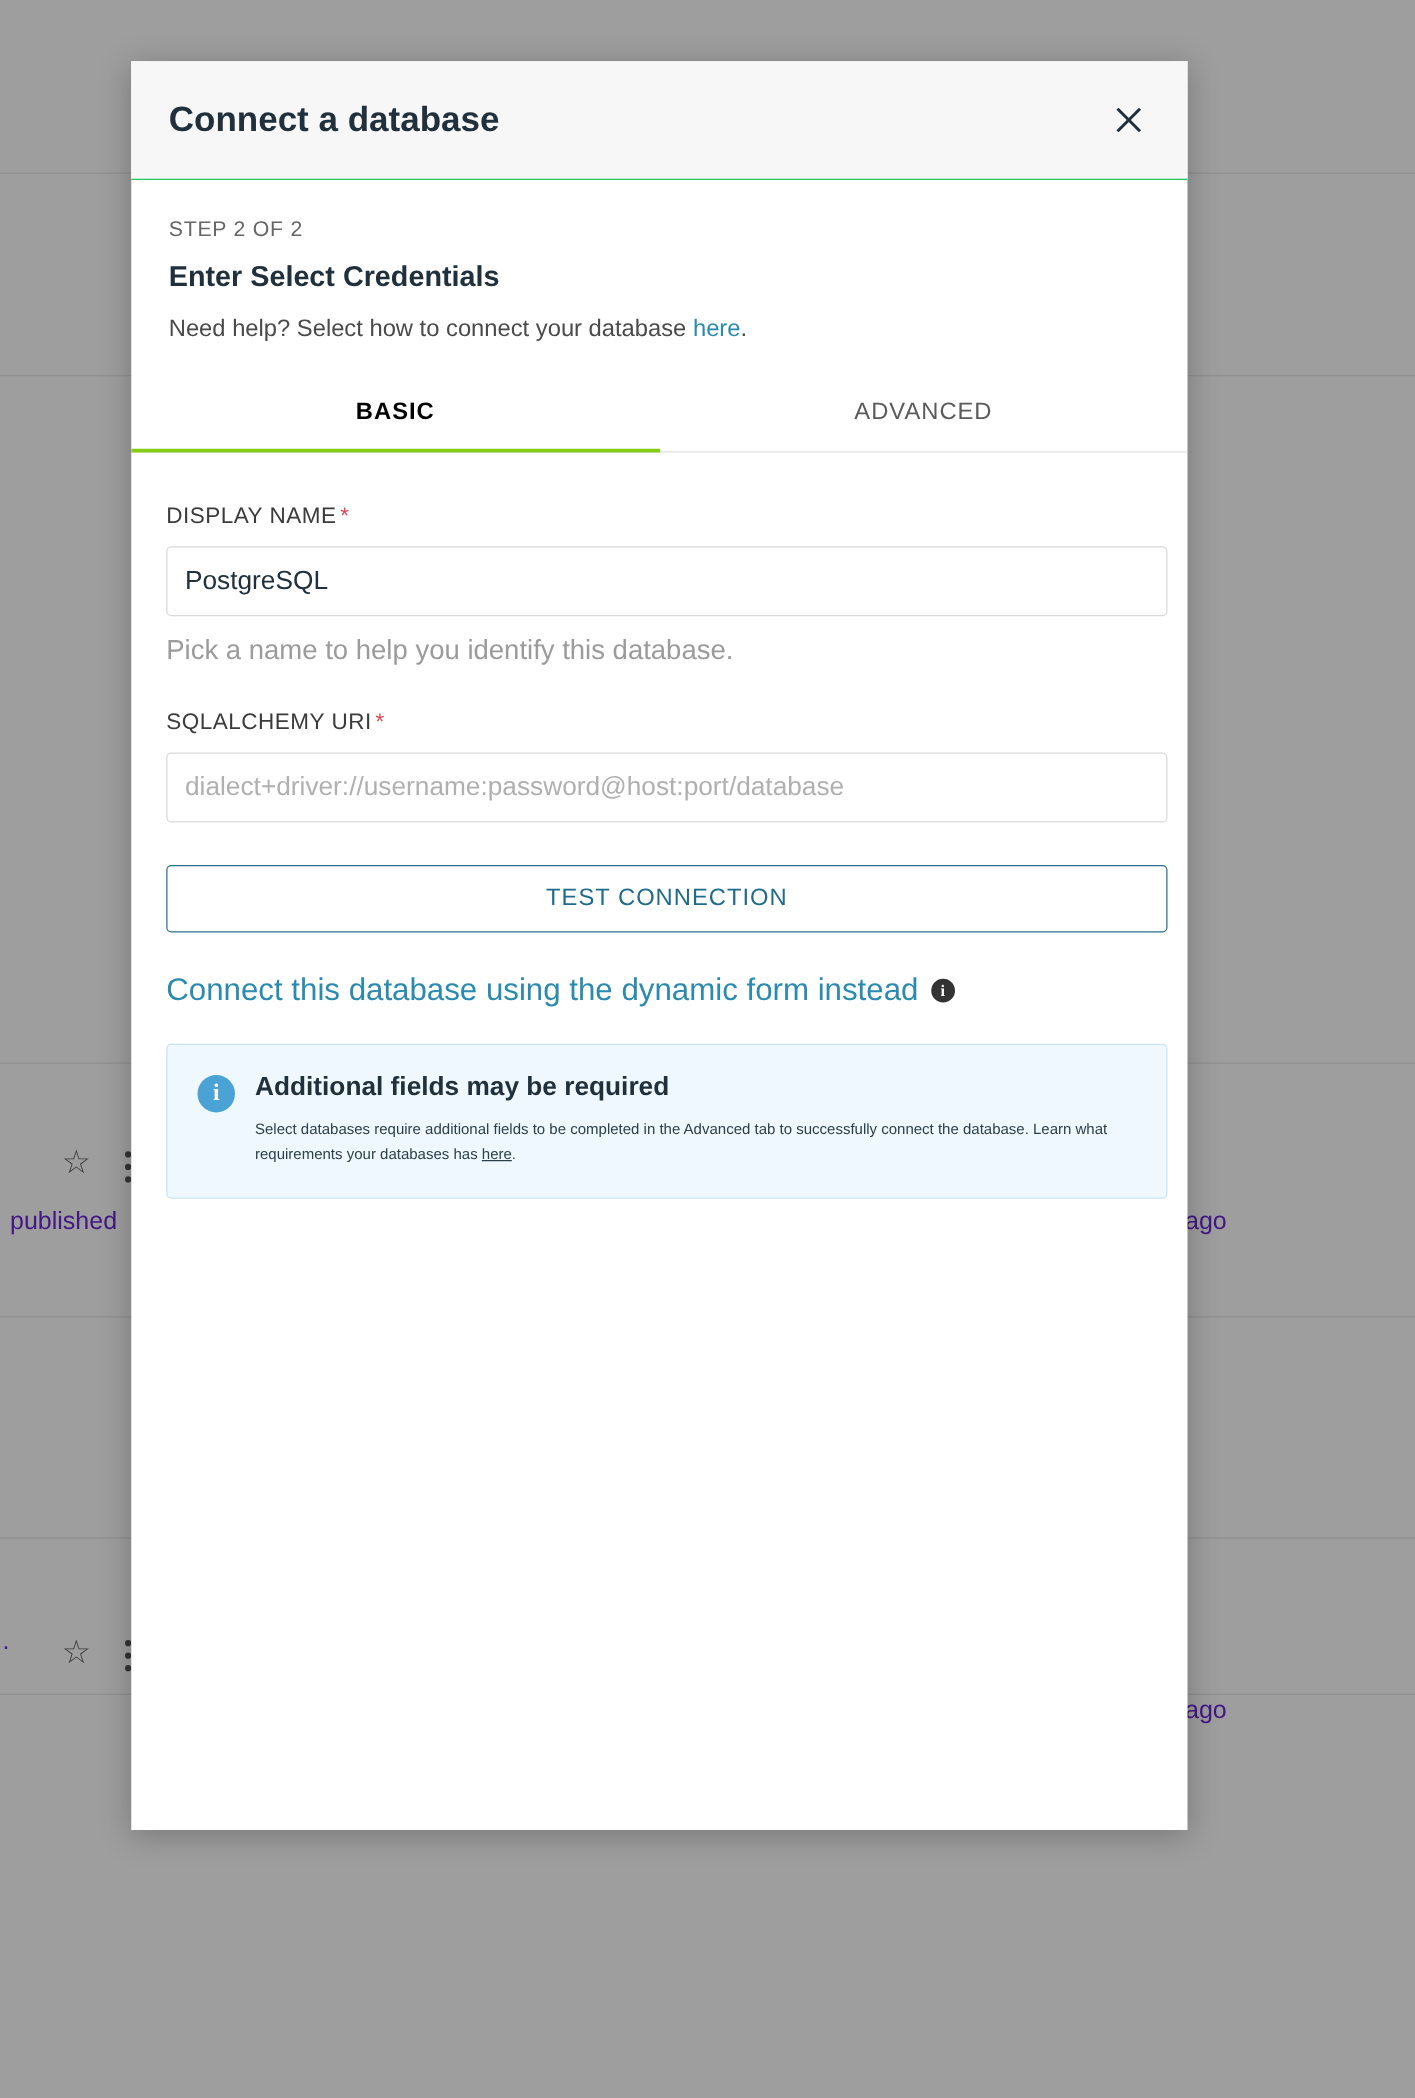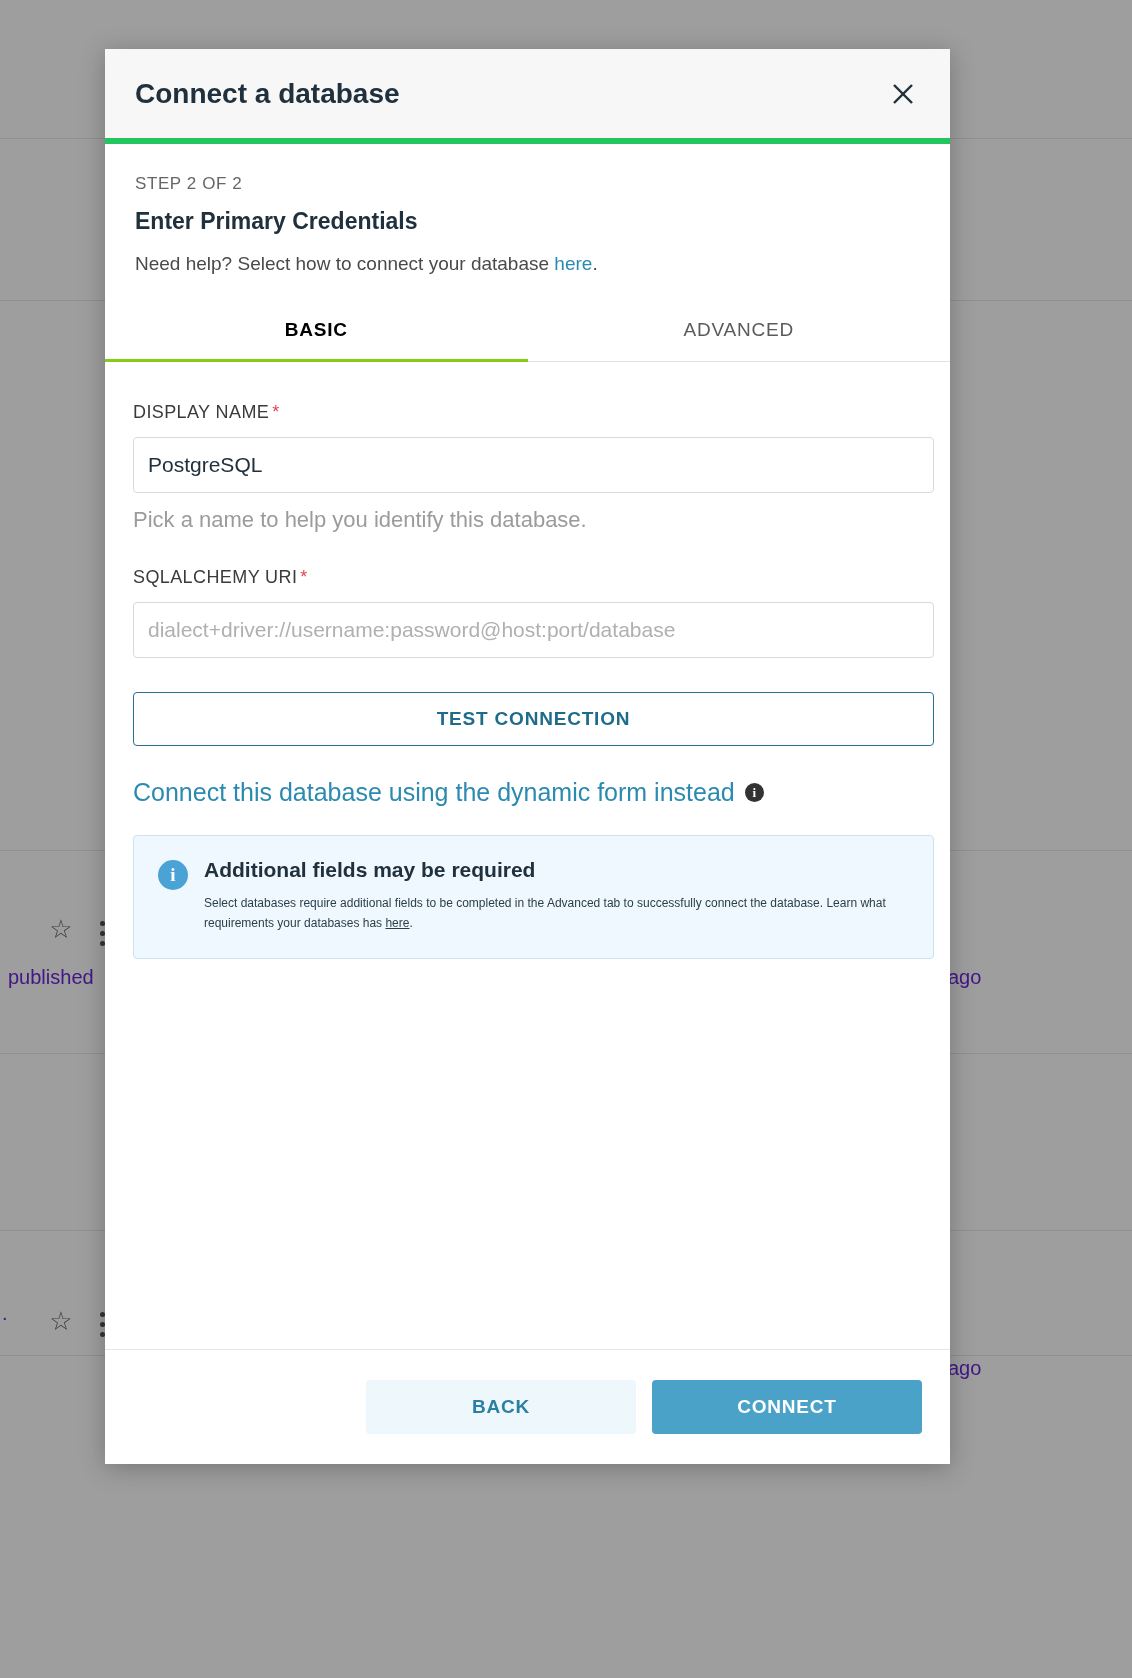--- a/index.html
+++ b/index.html
@@ -74,21 +74,21 @@
     width: 845px;
     height: 1415px;
     background: #ffffff;
     box-shadow: 0 4px 24px rgba(0,0,0,0.25);
     display: flex;
     flex-direction: column;
   }
   .modal-header {
     height: 95px;
     background: #f7f7f7;
-    border-bottom: 6px solid #22c55e;
+    border-bottom: 1px solid #22c55e;
     display: flex;
     align-items: center;
     padding: 0 30px;
     box-sizing: border-box;
   }
   .modal-title {
     font-size: 28px;
     font-weight: bold;
     color: #20303c;
     flex: 1;
@@ -198,21 +198,21 @@
 
   .test-btn {
     width: 100%;
     box-sizing: border-box;
     height: 54px;
     background: #ffffff;
     border: 1px solid #2b6e8f;
     border-radius: 4px;
     color: #1f6b8c;
     font-size: 19px;
-    font-weight: bold;
+    font-weight: normal;
     letter-spacing: 0.8px;
     cursor: pointer;
     font-family: "Liberation Sans", sans-serif;
   }
 
   .dynamic-link-row {
     margin-top: 32px;
     display: flex;
     align-items: center;
     gap: 10px;
@@ -352,21 +352,21 @@
         <line x1="4" y1="4" x2="22" y2="22" stroke="#20303c" stroke-width="2.4"></line>
         <line x1="22" y1="4" x2="4" y2="22" stroke="#20303c" stroke-width="2.4"></line>
       </svg>
     </div>
   </div>
 
   <div class="modal-body">
 
     <div class="intro">
       <div class="step-label">STEP 2 OF 2</div>
-      <div class="step-title">Enter Primary Credentials</div>
+      <div class="step-title">Enter Select Credentials</div>
       <div class="help-text">
         <span>Need help? Select how to connect your database </span><a href="#">here</a><span>.</span>
       </div>
     </div>
 
     <div class="tabs">
       <div class="tab active">BASIC</div>
       <div class="tab">ADVANCED</div>
     </div>
 
@@ -400,18 +400,14 @@
           <div class="alert-title">Additional fields may be required</div>
           <div class="alert-body">
             <span>Select databases require additional fields to be completed in the Advanced tab to successfully connect the database. Learn what requirements your databases has </span><a href="#">here</a><span>.</span>
           </div>
         </div>
       </div>
 
     </div>
   </div>
 
-  <div class="modal-footer">
-    <button class="btn-back">BACK</button>
-    <button class="btn-connect">CONNECT</button>
-  </div>
 
 </div>
 
 </body></html>

